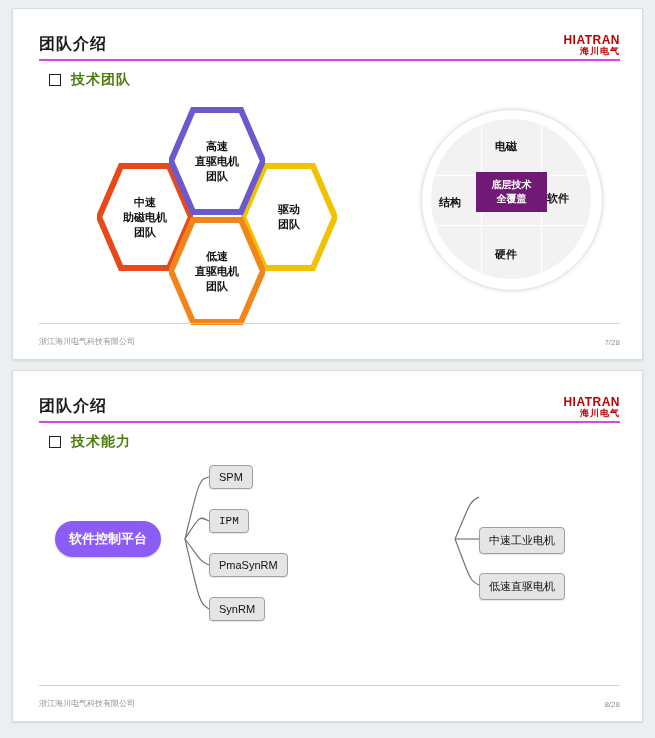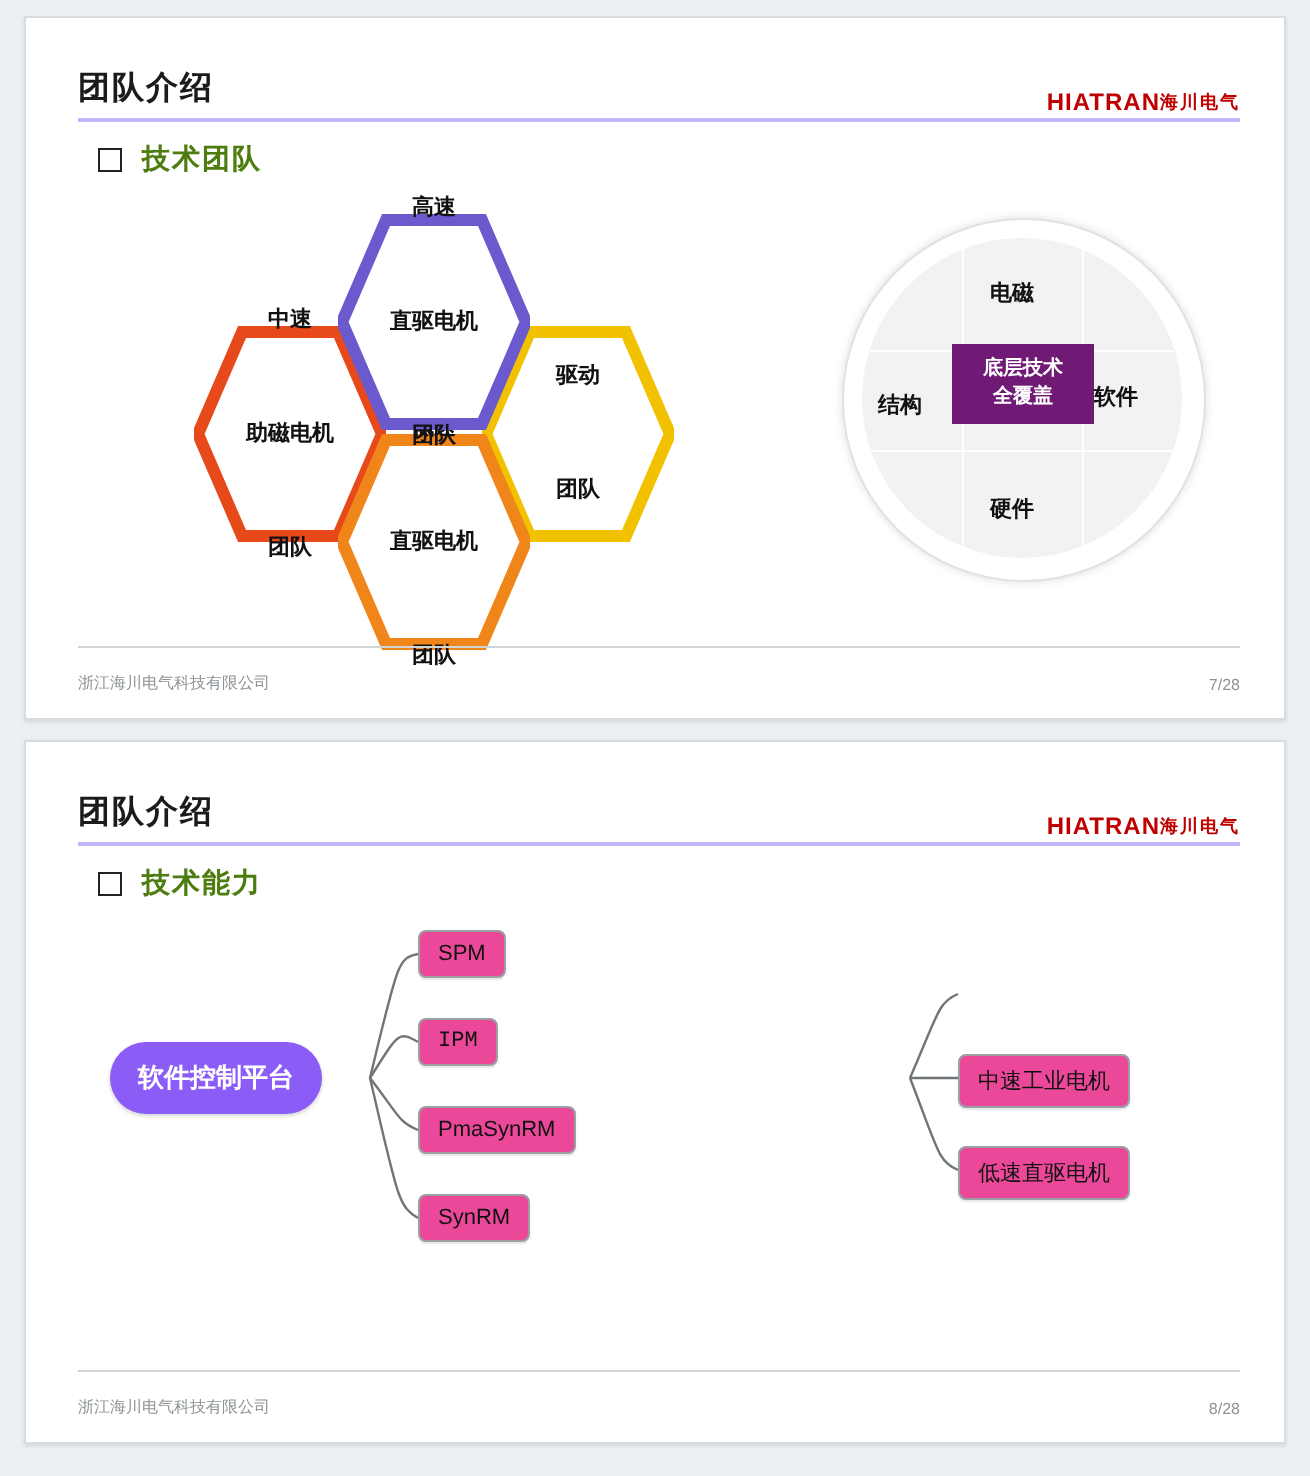--- a/index.html
+++ b/index.html
@@ -29,35 +29,35 @@
     box-sizing: border-box;
     box-shadow: 0 1px 2px rgba(0,0,0,0.10);
   }
   
   .slide-header {
     position: absolute;
     left: 26px;
     right: 22px;
     top: 16px;
     height: 34px;
-    border-bottom: 2px solid #c4b5fd;
+    border-bottom: 2px solid #d946ef;
     display: flex;
     align-items: flex-end;
     justify-content: space-between;
   }
   .slide-title {
     font-size: 16px;
     font-weight: bold;
     color: #1b1b1b;
     letter-spacing: 1px;
     padding-bottom: 4px;
   }
   .logo-wrap {
     display: flex;
-    flex-direction: row;
+    flex-direction: column;
     align-items: flex-end;
     padding-bottom: 2px;
   }
   .logo-en {
     font-size: 12px;
     font-weight: bold;
     color: #c00000;
     letter-spacing: 0.5px;
     line-height: 12px;
   }
@@ -123,21 +123,20 @@
     left: 0; top: 0;
     width: 96px; height: 110px;
     display: flex;
     flex-direction: column;
     align-items: center;
     justify-content: center;
     font-size: 11px;
     font-weight: bold;
     color: #111;
     line-height: 15px;
-    gap: 42px;
   }
   .hex-top   { left: 96px; top: 2px; }
   .hex-left  { left: 24px; top: 58px; }
   .hex-bot   { left: 96px; top: 112px; }
   .hex-right { left: 168px; top: 58px; }
   
   .donut-area {
     position: absolute;
     left: 408px;
     top: 100px;
@@ -213,21 +212,21 @@
     color: #ffffff;
     font-size: 13px;
     font-weight: bold;
     border-radius: 18px;
     padding: 9px 14px;
     white-space: nowrap;
     box-shadow: 0 1px 2px rgba(0,0,0,0.18);
   }
   .node {
     position: absolute;
-    background: #ec4899;
+    background: #e5e5e5;
     border: 1px solid #9aa0a4;
     border-radius: 4px;
     font-size: 11px;
     color: #111;
     padding: 5px 9px;
     white-space: nowrap;
     box-shadow: 0 1px 1px rgba(0,0,0,0.10);
   }
   .map-svg { position: absolute; left: 0; top: 0; }
 </style>

